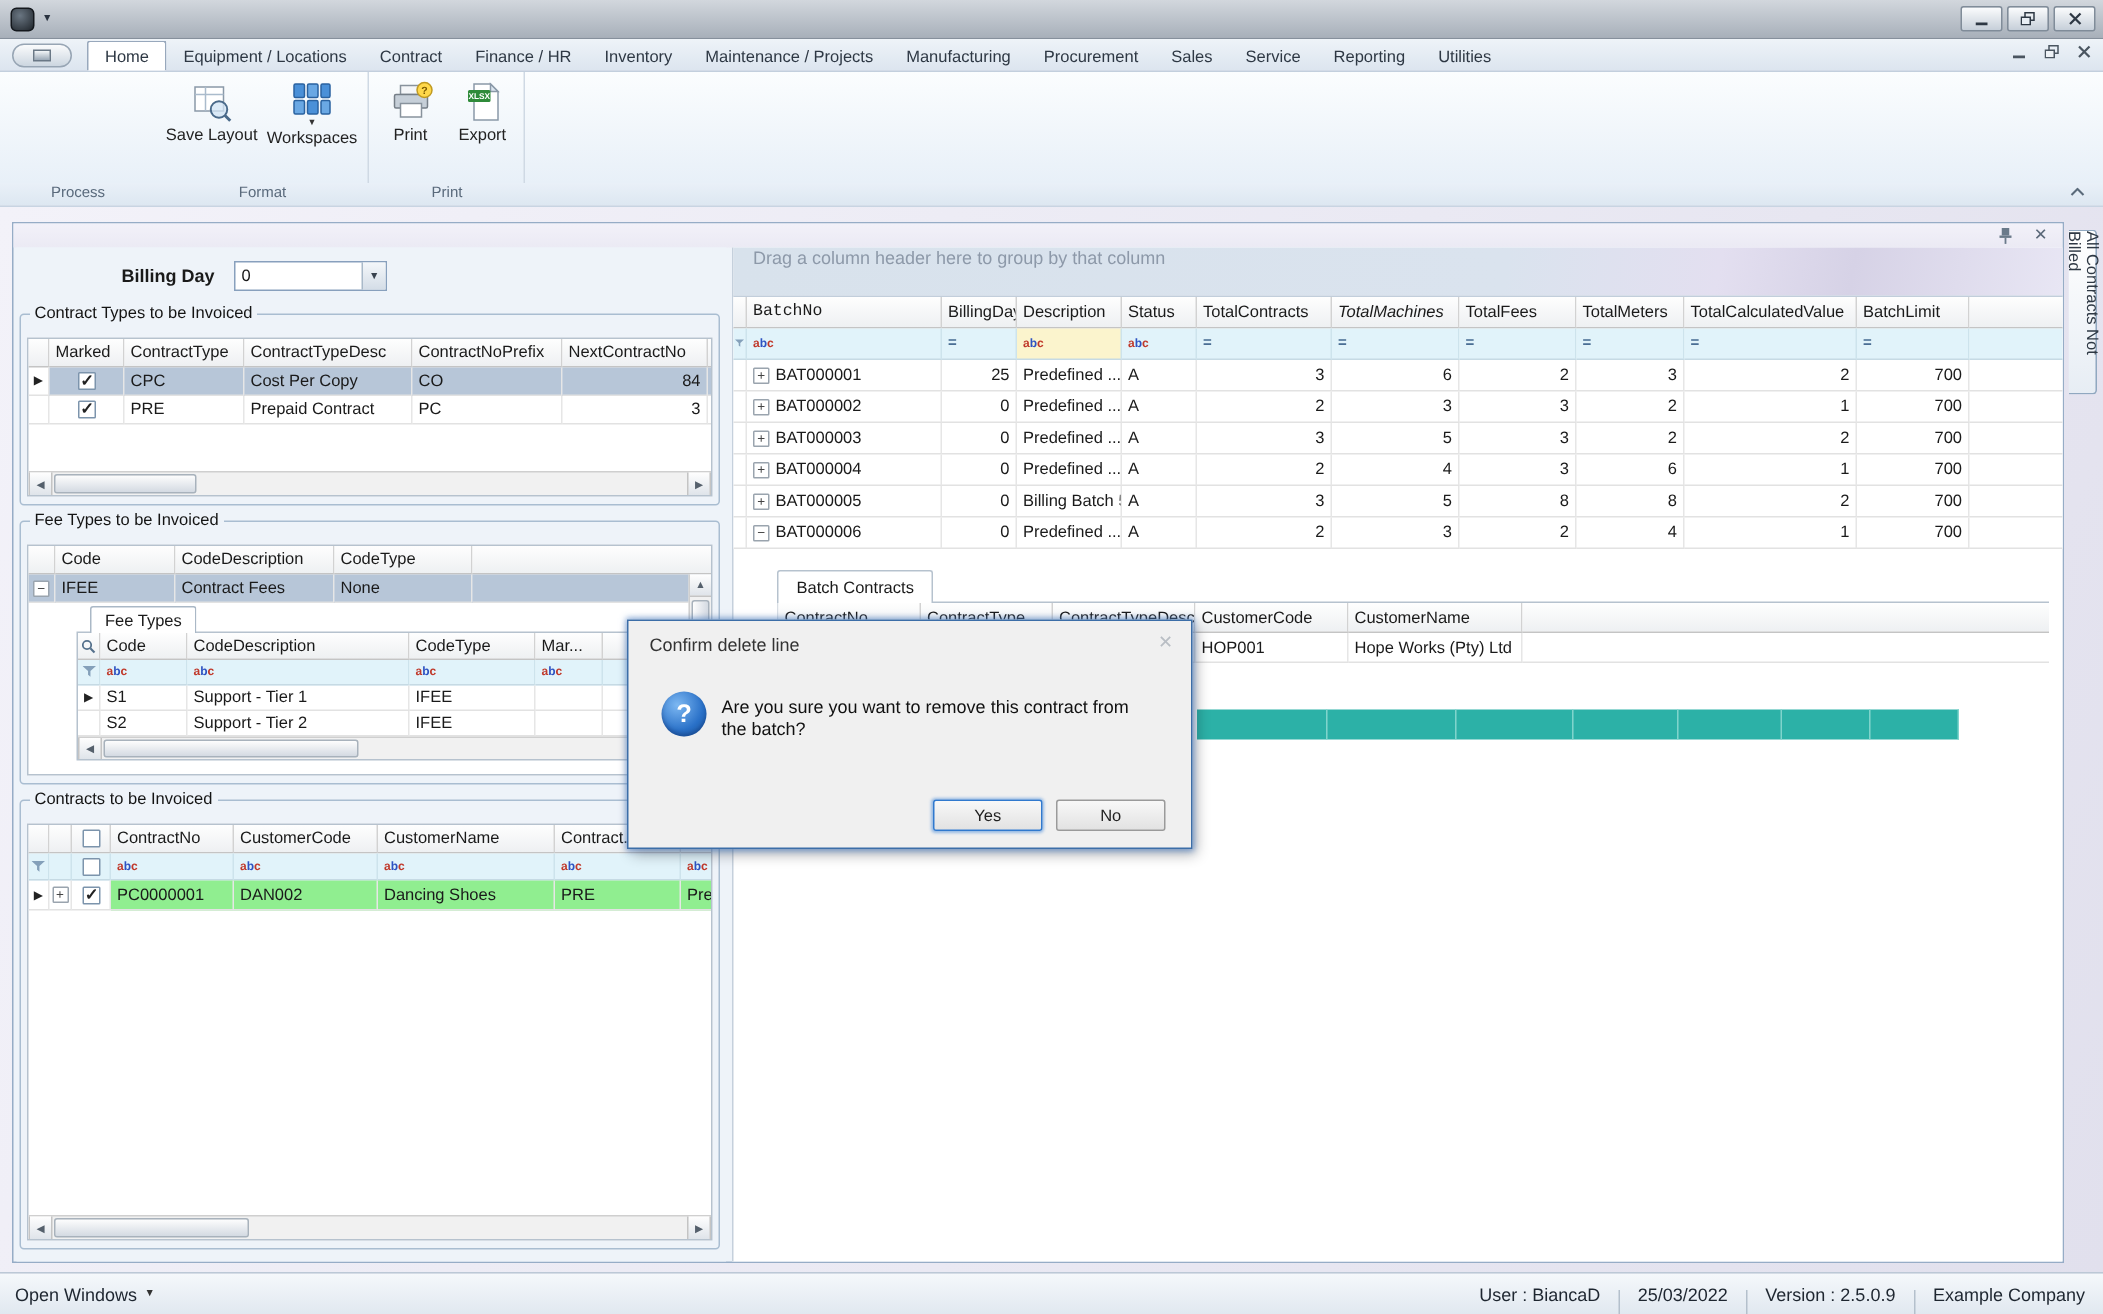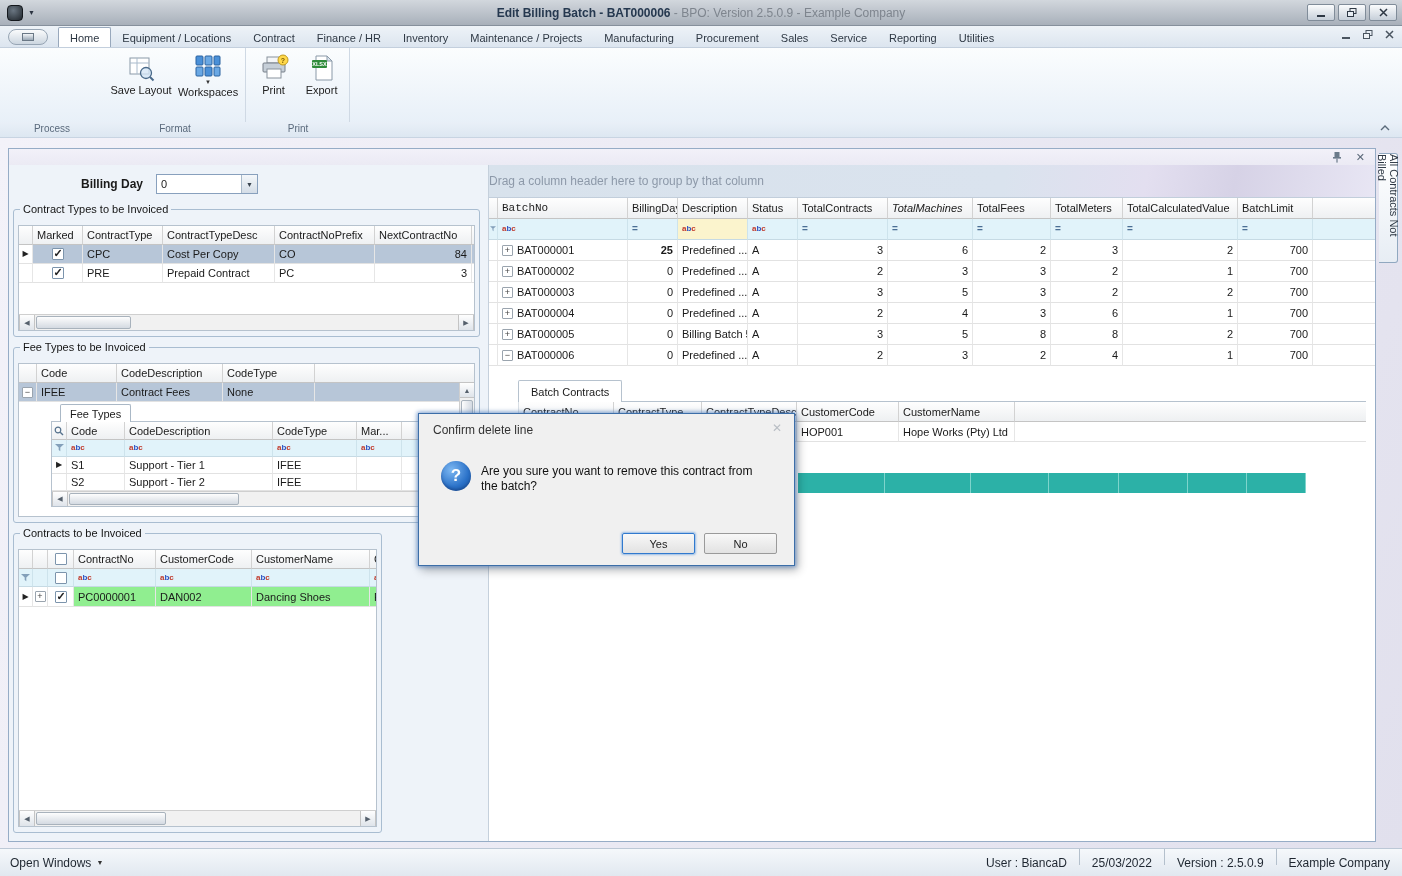--- a/index.html
+++ b/index.html
@@ -84,21 +84,21 @@
 .combo-btn{width:16px;height:100%;background:linear-gradient(#f4f7fa,#d4dde7);border-left:1px solid #a9b9c9;display:flex;align-items:center;justify-content:center;font-size:7px;color:#39434e}
 .fs{position:absolute;border:1px solid #a9bdd1;border-radius:3px}
 .fs legend{margin-left:6px;padding:0 3px;font-size:11px;color:#141414}
 .fgrid{position:absolute;left:4px;right:4px;top:10px;bottom:5px;background:#fff;border:1px solid #b6c2ce;overflow:hidden}
 .fee-detail{position:absolute;left:32px;right:16px;top:40px}
 .fd-tab{display:inline-flex;align-items:center;height:18px;padding:0 9px;margin-left:9px;background:#fff;border:1px solid #aab8c6;border-bottom:none;border-radius:2px 2px 0 0;font-size:11px;position:relative;z-index:2}
 .fd-grid{position:relative;background:#fff;border:1px solid #b6c2ce;margin-top:-1px}
 
 
 .right-panel{position:absolute;left:479px;top:16px;width:887px;height:676px;background:#fff;border-left:1px solid #c5d0dc}
-.groupby{position:absolute;left:0;top:0;right:0;height:33px;background:linear-gradient(100deg,#d8e2ec 0%,#dae3ee 58%,#e3dff0 74%,#d6d2e6 84%,#e8e6f4 100%);border-bottom:1px solid #c2cedb;display:flex;align-items:center;padding-left:0;color:#8d99a9;font-size:12px}
+.groupby{position:absolute;left:0;top:0;right:0;height:33px;background:linear-gradient(100deg,#d8e2ec 0%,#dae3ee 58%,#e3dff0 74%,#d6d2e6 84%,#e8e6f4 100%);border-bottom:1px solid #c2cedb;display:flex;padding-left:13px;color:#8d99a9;font-size:12px}
 .bgrid{position:absolute;left:0;top:33px;right:0;background:#fff}
 .bgrid .ind{width:9px;padding:0 1px}
 .bc-tab{position:absolute;left:29px;top:215px;height:22px;padding:0 12px;background:#fff;border:1px solid #b6c2ce;border-bottom:none;border-radius:2px 2px 0 0;display:flex;align-items:center;font-size:11px;z-index:2}
 .bc-grid{position:absolute;left:29px;top:236px;width:848px;background:#fff;border-top:1px solid #b6c2ce;border-left:1px solid #d8dee4}
 .teal-band{position:absolute;left:309px;top:308px;height:20px;display:flex}
 .tcell{background:#2cb1a7;border-right:1px solid #7fd4cc;height:100%;flex:none}
 
 
 .dialog{position:absolute;left:418px;top:413px;width:377px;height:153px;background:#f0f0f0;border:1px solid #3c6ea8;box-shadow:0 0 4px 1px rgba(80,130,200,.7),3px 4px 9px rgba(0,0,0,.3);z-index:60}
 .dlg-title{position:absolute;left:14px;top:9px;font-size:12px;color:#333}
@@ -106,31 +106,30 @@
 .q-icon{position:absolute;left:22px;top:47px;width:30px;height:30px;border-radius:50%;background:radial-gradient(circle at 35% 30%,#7db8f2,#2a71c8 60%,#1a5aa8);color:#fff;font-size:17px;font-weight:bold;display:flex;align-items:center;justify-content:center;box-shadow:inset 0 -2px 3px rgba(0,0,40,.25)}
 .dlg-msg{position:absolute;left:62px;top:50px;width:288px;font-size:12px;line-height:15px;color:#111}
 .dlg-btns{position:absolute;right:17px;bottom:11px;display:flex;gap:9px}
 .btn{width:73px;height:21px;font-family:inherit;font-size:11px;color:#222;background:linear-gradient(#f8f8f8,#e2e2e2);border:1px solid #9a9a9a;border-radius:2px}
 .btn.focused{border:1px solid #3079ce;box-shadow:0 0 2px 1px rgba(90,150,220,.6)}
 
 
 .statusbar{position:absolute;bottom:0;left:0;width:1402px;height:28px;background:linear-gradient(#f5f8fb,#e1e8f0);border-top:1px solid #bcc8d6;display:flex;align-items:center;font-size:12px;color:#1e2630;z-index:8}
 .sb-left{display:flex;align-items:center;gap:5px;padding-left:10px}
 .sb-left .caret{font-size:7px;color:#333}
-.sb-right{margin-left:auto;display:flex;align-items:flex-start;height:100%}
+.sb-right{margin-left:auto;display:flex;align-items:flex-end;height:100%}
 .sb-item{padding:0 12px;display:flex;align-items:center;height:100%}
 .sb-sep{width:1px;height:16px;background:#b4c0cc}
 </style>
 </head>
 <body>
 
 <div class="titlebar">
   <div class="app-ico"></div>
   <span class="tb-caret">▼</span>
-  <div class="tb-title"><span class="strong">Edit Billing Batch - BAT000006</span><span> - BPO: Version 2.5.0.9 - Example Company</span></div>
   <div class="winbtns">
     <div class="winbtn">
         <svg width="9" height="8">
           <rect x="0" y="6" width="8" height="2" fill="#2e3844"></rect>
         </svg>
       </div>
     <div class="winbtn">
         <svg width="10" height="9">
           <rect x="3" y="0.5" width="6" height="5" fill="none" stroke="#2e3844"></rect>
           <rect x="0.5" y="3.5" width="6" height="5" fill="#e8eef4" stroke="#2e3844"></rect>
@@ -402,21 +401,21 @@
               </div>
             </div>
           </div>
           <div class="vscroll">
             <div class="vbtn">▲</div>
             <div class="vthumb"></div>
           </div>
         </div>
       </fieldset>
 
-      <fieldset class="fs" style="left:2px;top:362px;width:369px;height:306px">
+      <fieldset class="fs" style="left:2px;top:362px;width:467px;height:306px">
         <legend>Contracts to be Invoiced</legend>
         <div class="fgrid">
           <div class="grow wide h19 ghead">
             <div class="gcell" style="width:14px"></div>
             <div class="gcell" style="width:15px"></div>
             <div class="gcell cc" style="width:26px">
                 <span class="cb"></span>
               </div>
             <div class="gcell" style="width:82px">ContractNo</div>
             <div class="gcell" style="width:96px">CustomerCode</div>
@@ -565,21 +564,21 @@
               <span class="eq">=</span>
             </div>
             <div class="gcell fill"></div>
           </div>
           <div class="grow h21 drow">
             <div class="gcell ind"></div>
             <div class="gcell" style="width: 130px;">
               <span class="exp">+</span>
               <span>BAT000001</span>
             </div>
-            <div class="gcell num" style="width: 50px; font-weight: bold;">25</div>
+            <div class="gcell num" style="width: 50px;">25</div>
             <div class="gcell" style="width: 70px;">Predefined ...</div>
             <div class="gcell" style="width: 50px;">A</div>
             <div class="gcell num" style="width: 90px;">3</div>
             <div class="gcell num" style="width: 85px;">6</div>
             <div class="gcell num" style="width: 78px;">2</div>
             <div class="gcell num" style="width: 72px;">3</div>
             <div class="gcell num" style="width: 115px;">2</div>
             <div class="gcell num" style="width: 75px;">700</div>
             <div class="gcell fill"></div>
           </div>

